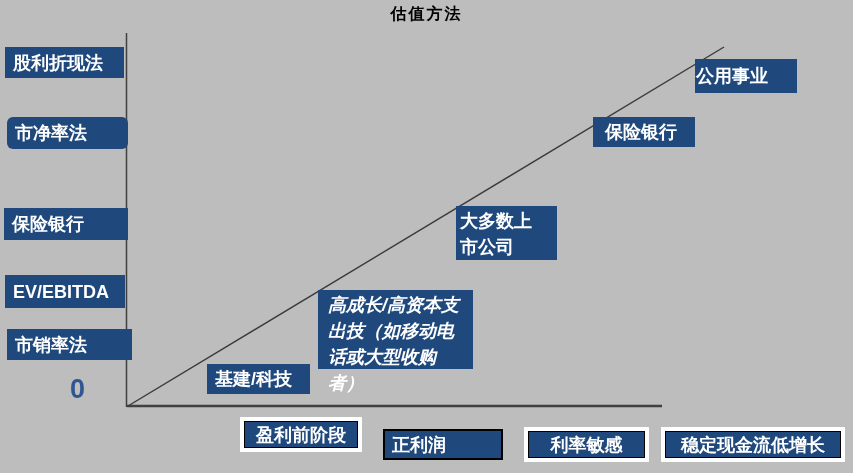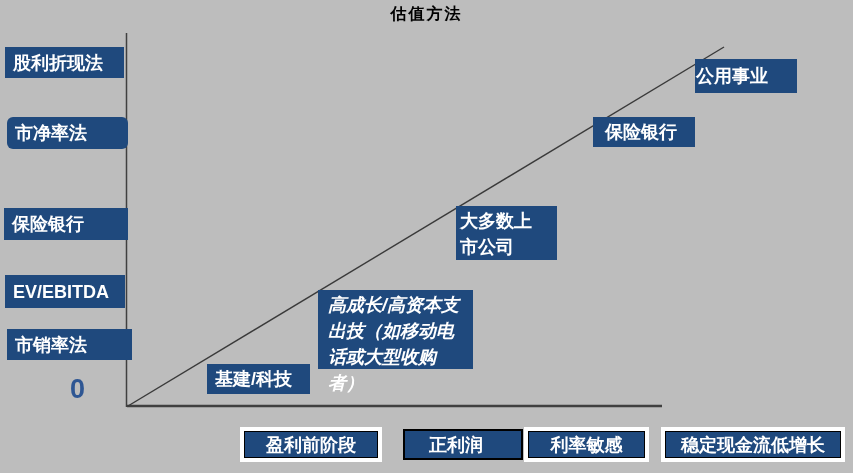--- a/index.html
+++ b/index.html
@@ -91,18 +91,18 @@
 
   <div class="navy-box" style="left:207px; top:364px; width:103px; height:30px;">基建/科技</div>
   <div class="navy-box multi" style="left:318px; top:290px; width:155px; height:79px;font-style:italic;">高成长/高资本支
 出技（如移动电
 话或大型收购者）</div>
   <div class="navy-box multi" style="left:456px; top:206px; width:101px; height:54px; padding-left:4px;">大多数上
 市公司</div>
   <div class="navy-box pad12" style="left:593px; top:117px; width:102px; height:30px;">保险银行</div>
   <div class="navy-box pad14" style="left:695px; top:59px;  width:102px; height:34px;">公用事业</div>
 
-  <div class="navy-box stage-box-white center" style="left:244px; top:431px; width:134px; height:27px;">盈利前阶段</div>
-  <div class="navy-box stage-box-black" style="left:383px; top:429px; width:120px; height:31px; padding-left:24px;margin-left:20px;">正利润</div>
+  <div class="navy-box stage-box-white center" style="left:244px; top:421px; width:114px; height:27px;">盈利前阶段</div>
+  <div class="navy-box stage-box-black" style="left:383px; top:429px; width:120px; height:31px; padding-left:7px;">正利润</div>
   <div class="navy-box stage-box-white center" style="left:528px; top:431px; width:117px; height:27px;">利率敏感</div>
   <div class="navy-box stage-box-white center" style="left:665px; top:431px; width:176px; height:27px;">稳定现金流低增长</div>
 
 </div>
 
 </body></html>

